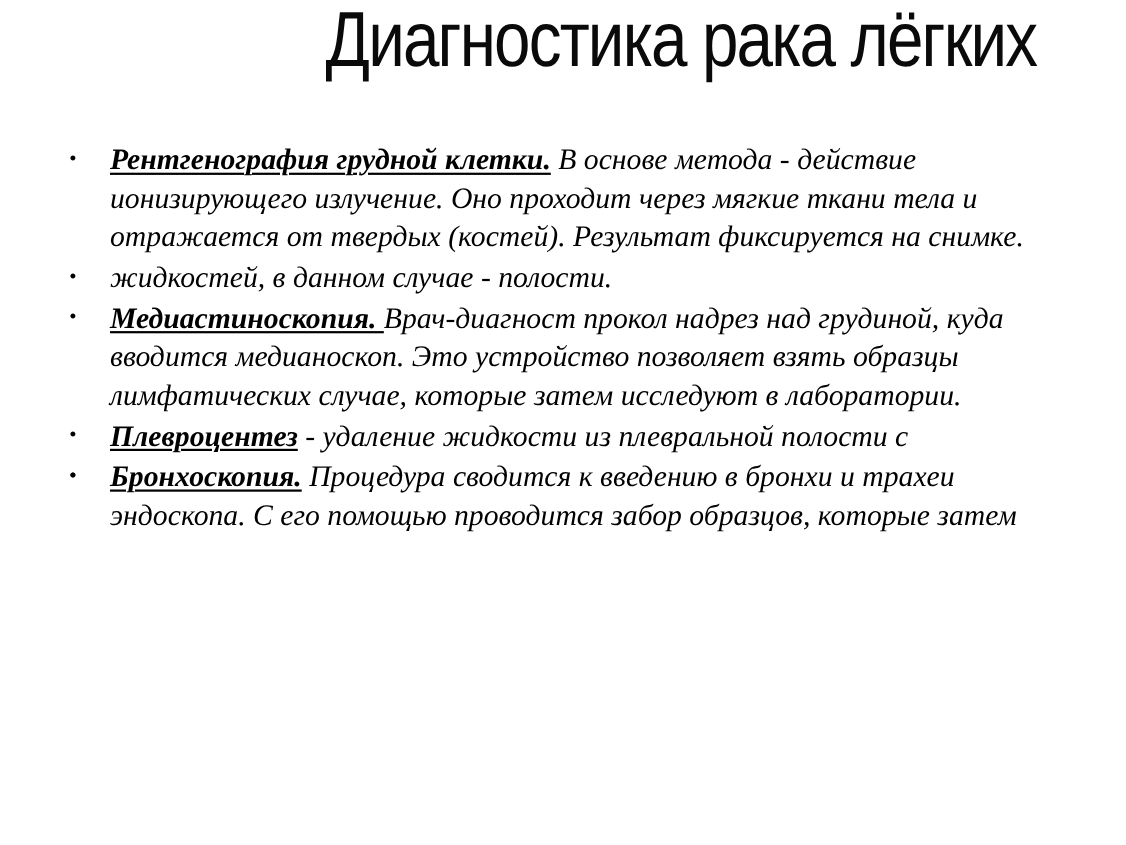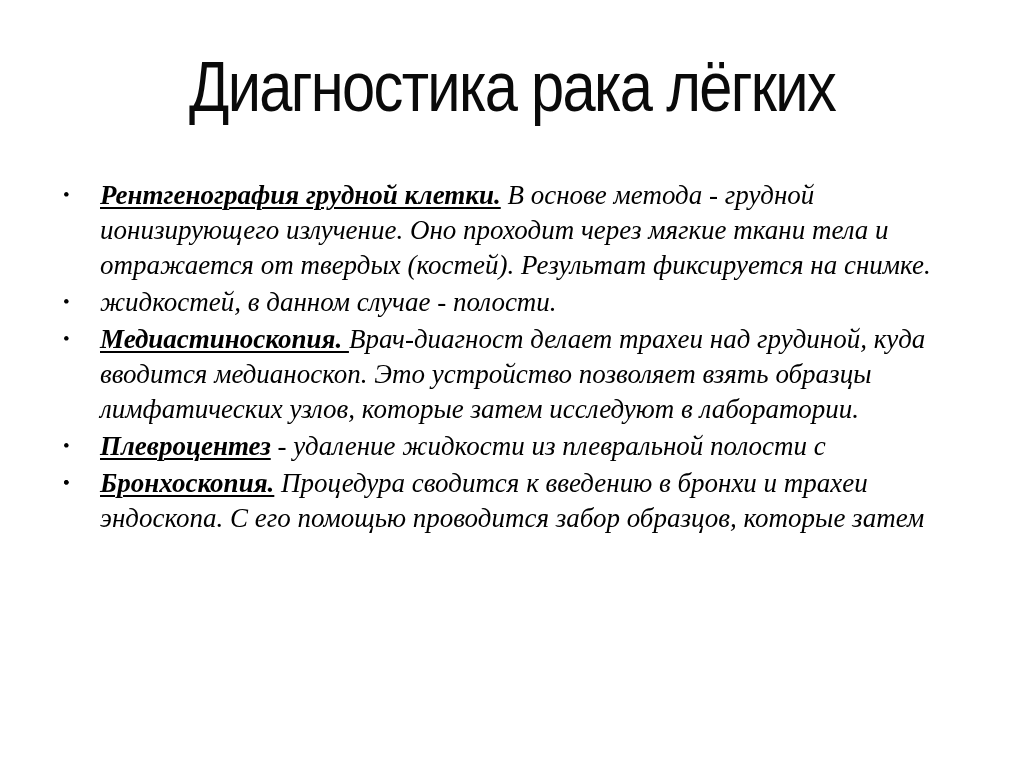--- a/index.html
+++ b/index.html
@@ -11,22 +11,21 @@
     overflow: hidden;
   }
   .slide {
     position: relative;
     width: 1024px;
     height: 768px;
     background: #ffffff;
     color: #000000;
   }
   .title-wrap {
-    padding-top: 50px;
-    text-align: center;
+    text-align: right;
   }
   h1.slide-title {
     margin: 0;
     font-family: "Liberation Sans", sans-serif;
     font-weight: 400;
     font-size: 71px;
     line-height: 74px;
     letter-spacing: -2px;
     color: #0a0a0a;
     transform: scaleX(0.84);
@@ -73,42 +72,42 @@
 <div class="slide">
   <div class="title-wrap">
     <h1 class="slide-title">Диагностика рака лёгких</h1>
   </div>
 
   <ul class="bullet-list">
     <li>
       <span class="marker">•</span>
       <div class="btext">
         <div class="bline">
-          <span class="term">Рентгенография грудной клетки.</span><span class="rest"> В основе метода - грудной</span>
+          <span class="term">Рентгенография грудной клетки.</span><span class="rest"> В основе метода - действие</span>
         </div>
       <div class="bline">ионизирующего излучение. Оно проходит через мягкие ткани тела и</div>
           <div class="bline">отражается от твердых (костей). Результат фиксируется на снимке.</div>
         </div>
     </li>
 
     <li>
       <span class="marker">•</span>
       <div class="btext">
       <div class="bline">жидкостей, в данном случае - полости.</div>
         </div>
     </li>
 
     <li>
       <span class="marker">•</span>
       <div class="btext">
         <div class="bline">
-          <span class="term">Медиастиноскопия. </span><span class="rest">Врач-диагност делает трахеи над грудиной, куда</span>
+          <span class="term">Медиастиноскопия. </span><span class="rest">Врач-диагност прокол надрез над грудиной, куда</span>
         </div>
       <div class="bline">вводится медианоскоп. Это устройство позволяет взять образцы</div>
-          <div class="bline">лимфатических узлов, которые затем исследуют в лаборатории.</div>
+          <div class="bline">лимфатических случае, которые затем исследуют в лаборатории.</div>
         </div>
     </li>
 
     <li>
       <span class="marker">•</span>
       <div class="btext">
         <div class="bline">
           <span class="term">Плевроцентез</span><span class="rest"> - удаление жидкости из плевральной полости с</span>
         </div>
         </div>

